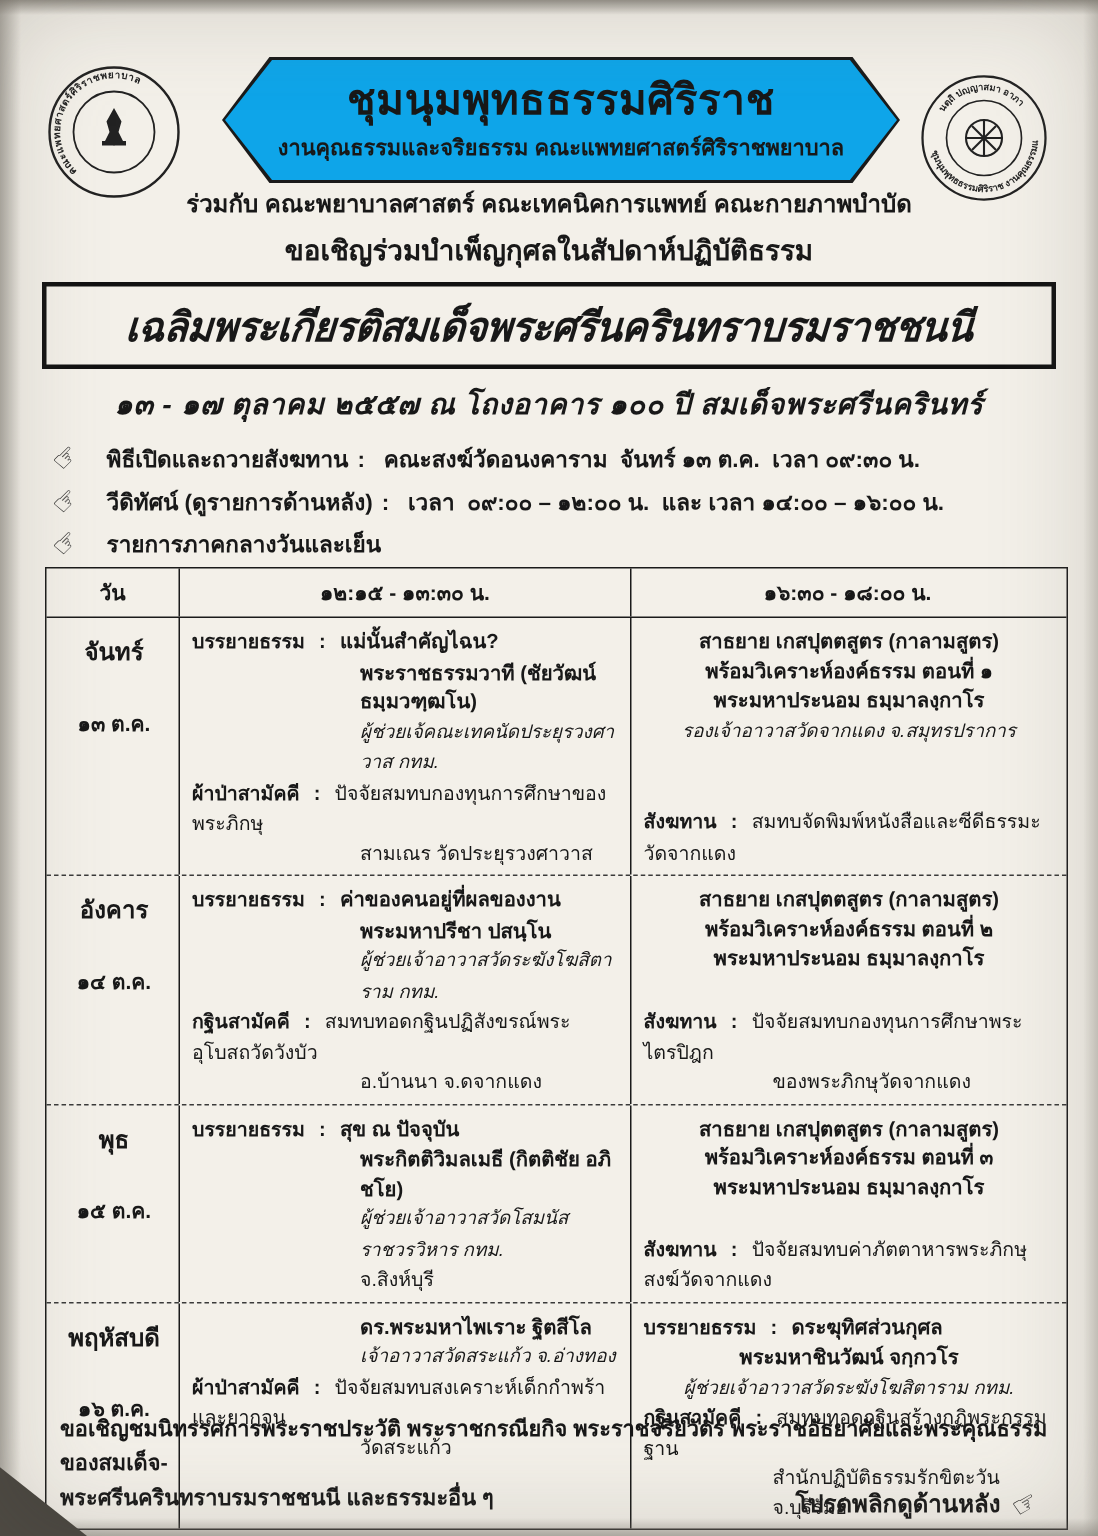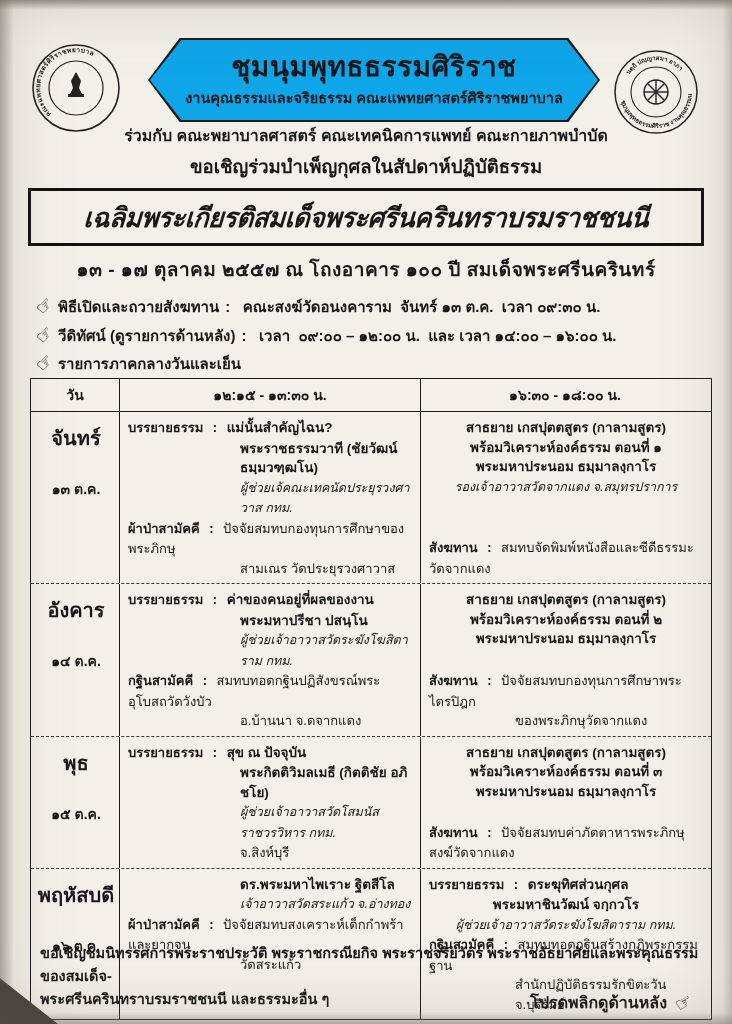--- a/index.html
+++ b/index.html
@@ -39,43 +39,43 @@
     font-size:18.5px;font-weight:bold;}
 
   .banner{position:absolute;left:28px;top:188px;width:676px;height:58px;}
   .banner-outer{position:absolute;inset:0;border:2.5px solid #111;}
   .banner-inner{position:absolute;inset:2px;border:1.5px solid #111;
     display:flex;align-items:center;justify-content:center;overflow:hidden;}
   .banner-text{font-family:"DejaVu Serif",serif;font-style:italic;font-weight:bold;
     font-size:27px;white-space:nowrap;transform:scaleX(.96) skewX(-4deg);letter-spacing:-.5px;}
 
   .dateline{position:absolute;left:0;top:254px;width:100%;text-align:center;
-    font-size:19px;font-weight:bold;letter-spacing:.5px;}
+    font-size:19px;font-weight:bold;letter-spacing:.5px;font-style:italic;}
 
   .bullets{position:absolute;left:36px;top:292px;width:670px;}
   .bullet{display:flex;align-items:baseline;font-size:15px;font-weight:bold;
     line-height:27.5px;}
   .hand{display:inline-block;transform:rotate(-45deg);font-size:19px;
     margin-right:5px;font-weight:normal;}
-  .b-label{white-space:pre;}
+  .b-label{white-space:pre;margin-left:13px;}
   .b-value{white-space:pre;margin-left:6px;}
 
   
   .stable{position:absolute;left:30px;top:378px;width:680px;
     border:1.7px solid #1a1a1a;font-size:13px;background:rgba(255,255,255,.0);}
   .thead{display:grid;grid-template-columns:88px 301px 289px;
     border-bottom:1.7px solid #1a1a1a;}
   .hc{padding:5px 4px;text-align:center;font-weight:bold;font-size:14px;}
   .hc + .hc{border-left:1.7px solid #1a1a1a;}
   .trow{display:grid;grid-template-columns:88px 301px 289px;min-height:104px;}
   .trow + .trow{border-top:1.5px dashed #3a3a3a;}
   .cell{display:flex;flex-direction:column;padding:6px 6px 5px 8px;}
   .cell + .cell{border-left:1.7px solid #1a1a1a;}
   .day-cell{align-items:center;padding-top:10px;}
-  .day-name{font-weight:bold;font-size:20px;}
+  .day-name{font-weight:bold;font-size:16px;}
   .day-date{font-weight:bold;font-size:14px;margin-top:24px;}
   .line{line-height:19.5px;}
   .line .lbl{font-weight:bold;font-family:Liberation Mono, monospace;}
   .line .b{font-weight:bold;font-size:13.5px;}
   .line .i{font-style:italic;font-size:12.5px;}
   .noon-cell .indent{padding-left:112px;}
   .eve-cell .indent{padding-left:86px;}
   .center{text-align:center;}
   .push{margin-top:auto;}
 

